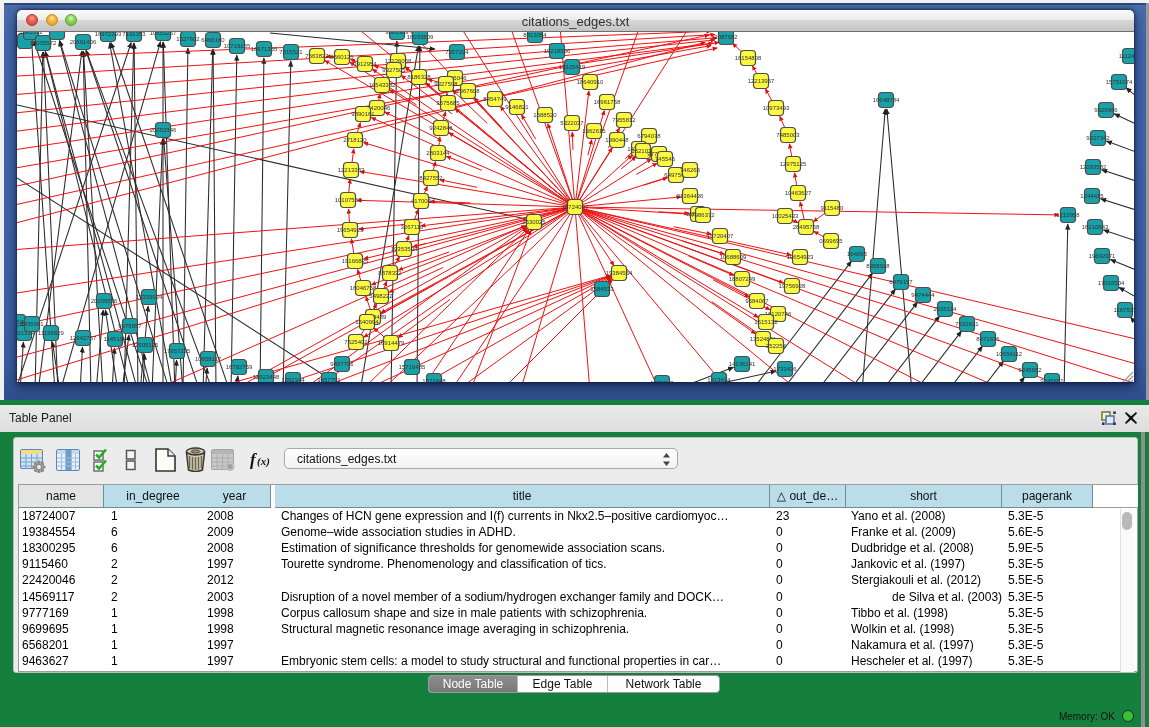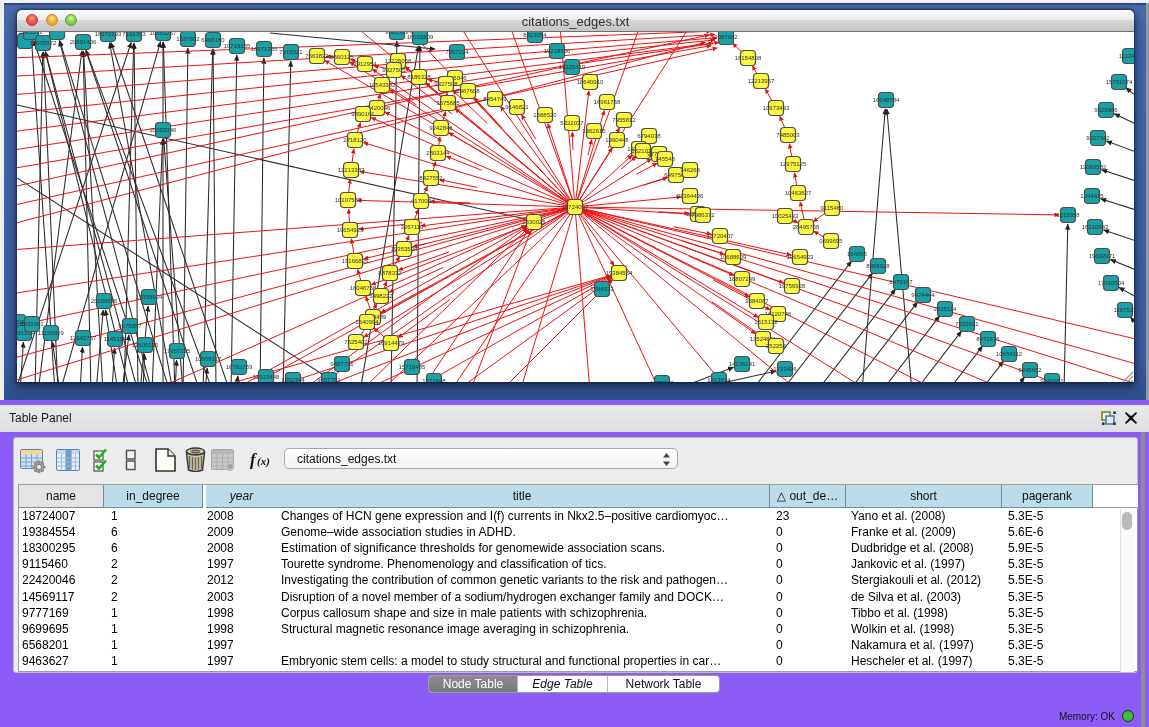--- a/index.html
+++ b/index.html
@@ -18,41 +18,41 @@
   #titlebar { left:0; top:0; width:1117px; height:22px; border-radius:5px 5px 0 0;
     background:linear-gradient(180deg,#fbfbfb 0%,#ececec 45%,#d6d6d6 50%,#c4c4c4 100%);
     border-bottom:1px solid #6f6f6f; }
   #title { width:100%; text-align:center; top:4px; font-size:13px; color:#303030; }
   .tl { top:4px; width:12px; height:12px; border-radius:50%; }
   #tl1 { left:9px; background:radial-gradient(circle at 50% 32%, #ffa8a0 0%, #ee6156 38%, #d33a30 100%); border:1px solid #b4372e;}
   #tl2 { left:28.5px; background:radial-gradient(circle at 50% 32%, #ffe9b0 0%, #f6b43a 40%, #e3971f 100%); border:1px solid #c08b22;}
   #tl3 { left:48px; background:radial-gradient(circle at 50% 32%, #d8f5c0 0%, #8ed656 40%, #62b63a 100%); border:1px solid #5ba135;}
   #graph { left:0; top:22px; width:1117px; height:350px; background:#fff; overflow:hidden; }
   
-  #panelarea { left:0; top:400px; width:1149px; height:327px; background:#8b5cf6; }
+  #panelarea { left:0; top:400px; width:1149px; height:327px; background:#15803d; }
   #phead { left:0; top:5px; width:1149px; height:27px;
     background:linear-gradient(180deg,#e9e9e9,#dedede); }
   #phead .t { left:9px; top:6px; font-size:12px; color:#1c1c1c; }
   #pheadstrip { left:1141px; top:32px; width:3.5px; height:295px; background:#8e8e8e; }
   #pbox { left:13px; top:37px; width:1125px; height:236px; background:#ececec;
     border:1px solid #bdbdbd; border-radius:3px; }
   #dropdown { left:270px; top:10px; width:394px; height:21px; background:linear-gradient(180deg,#ffffff,#f2f2f2);
     border:1px solid #a9a9a9; border-radius:5px; font-size:12px; color:#111; }
   #dropdown span { position:absolute; left:12px; top:3px; }
   
   #tbl { left:4px; top:46px; width:1120px; height:188px; background:#fff; border:1px solid #9d9d9d; }
   .hcell { position:absolute; top:0; height:23px; background:#badde9; border-right:1px solid #6f8d99;
     border-bottom:1px solid #6f8d99; font-size:12px; color:#111; text-align:center; line-height:23px; }
   .row { position:absolute; left:0; width:1101px; height:16.2px; font-size:12px; color:#000; white-space:nowrap; }
   .row span { position:absolute; top:1px; }
   
   #tabs { left:428px; top:275px; height:18px; border:1px solid #9b9b9b; border-radius:4px;
     overflow:hidden; background:#fdfdfd; font-size:12px; display:flex; }
   #tabs div { line-height:17px; color:#111; text-align:center; }
-  #tabs div:nth-child(1){ width:88px; } #tabs div:nth-child(2){ width:90px;font-style:italic; } #tabs div:nth-child(3){ width:112px; }
+  #tabs div:nth-child(1){ width:88px; } #tabs div:nth-child(2){ width:90px; } #tabs div:nth-child(3){ width:112px; }
   #tabs div.sel { background:linear-gradient(180deg,#8d8d8d,#787878); color:#fff; }
   #tabs div + div { border-left:1px solid #b9b9b9; }
   #memory { right:34px; top:311px; font-size:10px; color:#111; }
   #memdot { left:1122px; top:310px; width:12px; height:12px; border-radius:50%;
     background:#36c337; border:1.2px solid #2b2b2b; }
 </style>
 </head>
 <body>
 <div class="abs" id="topbar"></div>
 <div class="abs" id="leftstrip"></div>
@@ -647,21 +647,21 @@
     <div class="abs" id="dropdown">
         <span>citations_edges.txt</span>
       <svg class="abs" style="right:6px;top:4px" width="9" height="13" viewBox="0 0 9 13">
         <path d="M4.5 0 L8 4.6 L1 4.6 Z" fill="#444"></path>
           <path d="M4.5 13 L8 8.4 L1 8.4 Z" fill="#444"></path>
       </svg>
     </div>
     <div class="abs" id="tbl">
         <div class="hcell" style="left:0px;width:85px;background:#e4e4e4;">name</div>
 <div class="hcell" style="left:85px;width:99px;">in_degree</div>
-<div class="hcell" style="left:187px;width:72px;font-style:italic;">year</div>
+<div class="hcell" style="left:180px;width:72px;">year</div>
 <div class="hcell" style="left:256px;width:495px;">title</div>
 <div class="hcell" style="left:751px;width:76px;">△ out_de…</div>
 <div class="hcell" style="left:827px;width:156px;">short</div>
 <div class="hcell" style="left:983px;width:91px;">pagerank</div>
 <div class="abs" style="left:1074px;top:0;width:45px;height:23px;background:#fff;border-bottom:1px solid #9d9d9d"></div>
 <div class="row" style="top:23.0px">
           <span style="left:3px">18724007</span>
           <span style="left:92px">1</span>
           <span style="left:188px">2008</span>
           <span style="left:262px">Changes of HCN gene expression and I(f) currents in Nkx2.5–positive cardiomyoc…</span>
@@ -669,21 +669,21 @@
           <span style="left:832px">Yano et al. (2008)</span>
           <span style="left:989px">5.3E-5</span>
         </div>
 <div class="row" style="top:39.1px">
           <span style="left:3px">19384554</span>
           <span style="left:92px">6</span>
           <span style="left:188px">2009</span>
           <span style="left:262px">Genome–wide association studies in ADHD.</span>
           <span style="left:757px">0</span>
           <span style="left:832px">Franke et al. (2009)</span>
-          <span style="left:989px">5.6E-6</span>
+          <span style="left:989px">5.6E-5</span>
         </div>
 <div class="row" style="top:55.2px">
           <span style="left:3px">18300295</span>
           <span style="left:92px">6</span>
           <span style="left:188px">2008</span>
           <span style="left:262px">Estimation of significance thresholds for genomewide association scans.</span>
           <span style="left:757px">0</span>
           <span style="left:832px">Dudbridge et al. (2008)</span>
           <span style="left:989px">5.9E-5</span>
         </div>
@@ -693,32 +693,31 @@
           <span style="left:188px">1997</span>
           <span style="left:262px">Tourette syndrome. Phenomenology and classification of tics.</span>
           <span style="left:757px">0</span>
           <span style="left:832px">Jankovic et al. (1997)</span>
           <span style="left:989px">5.3E-5</span>
         </div>
 <div class="row" style="top:87.4px">
           <span style="left:3px">22420046</span>
           <span style="left:92px">2</span>
           <span style="left:188px">2012</span>
-          <span style="left:262px">Investigating the contribution of common genetic variants to the risk and pathogen…</span>
           <span style="left:757px">0</span>
           <span style="left:832px">Stergiakouli et al. (2012)</span>
           <span style="left:989px">5.5E-5</span>
         </div>
 <div class="row" style="top:103.5px">
           <span style="left:3px">14569117</span>
           <span style="left:92px">2</span>
           <span style="left:188px">2003</span>
           <span style="left:262px">Disruption of a novel member of a sodium/hydrogen exchanger family and DOCK…</span>
           <span style="left:757px">0</span>
-          <span style="left:832px">de Silva et al. (2003)</span>
+          <span style="left:873px">de Silva et al. (2003)</span>
           <span style="left:989px">5.3E-5</span>
         </div>
 <div class="row" style="top:119.6px">
           <span style="left:3px">9777169</span>
           <span style="left:92px">1</span>
           <span style="left:188px">1998</span>
           <span style="left:262px">Corpus callosum shape and size in male patients with schizophrenia.</span>
           <span style="left:757px">0</span>
           <span style="left:832px">Tibbo et al. (1998)</span>
           <span style="left:989px">5.3E-5</span>

